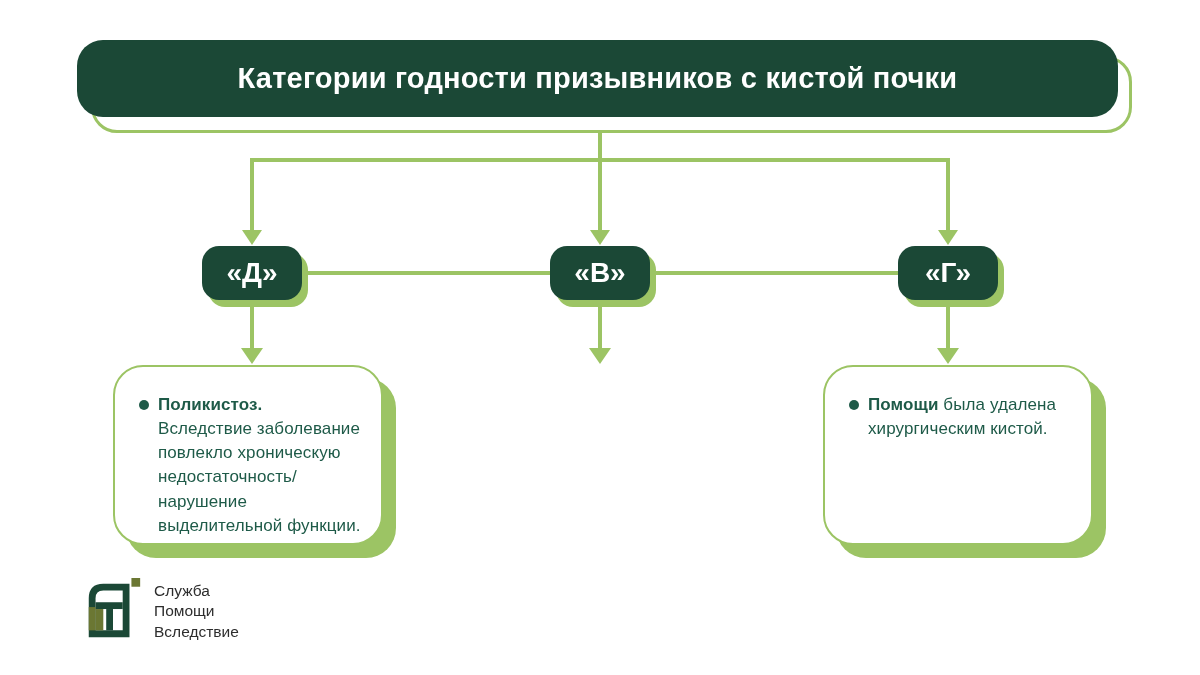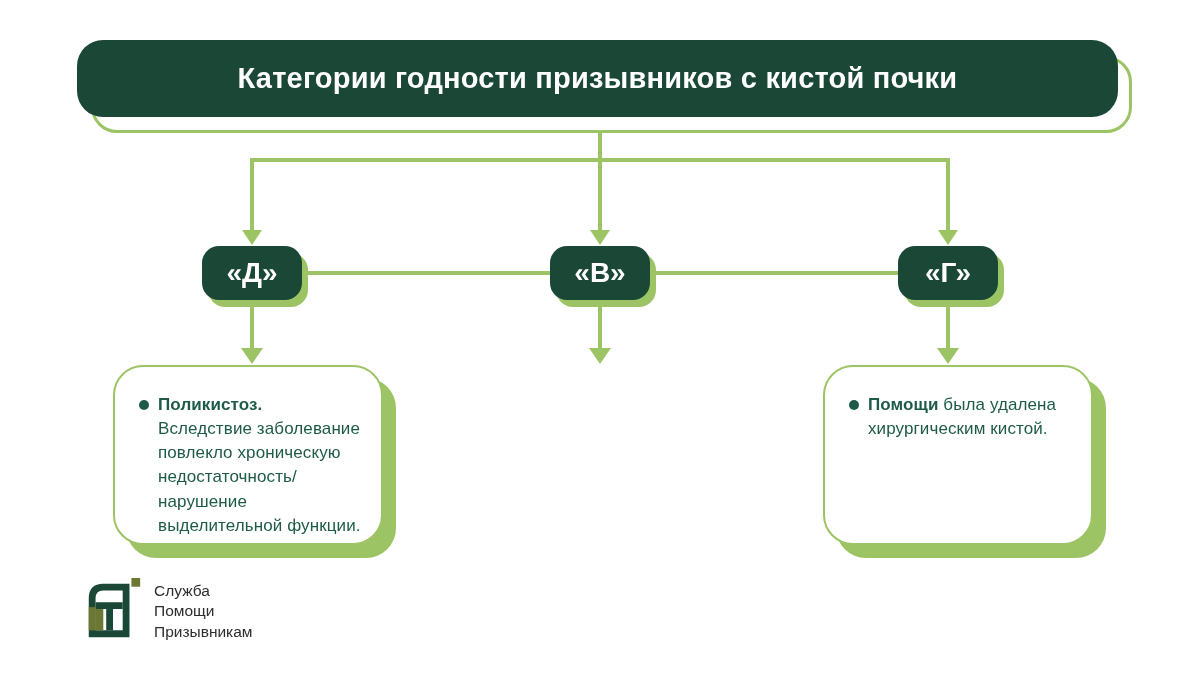--- a/index.html
+++ b/index.html
@@ -135,17 +135,17 @@
       <path class="dg" fill-rule="evenodd" d="M 18,6 H 45 V 61 H 3 V 21 Q 3,6 18,6 Z
                M 18,13 Q 10,13 10,21 V 54 H 38 V 13 Z"></path>
       <rect class="dg" x="10" y="25" width="28" height="7"></rect>
       <rect class="dg" x="21" y="32" width="7" height="22"></rect>
       <rect class="ol" x="10" y="32" width="8" height="22"></rect>
       <rect class="ol" x="3" y="30" width="7" height="24"></rect>
     </svg>
     <div class="logo-text">
       <div>Служба</div>
       <div>Помощи</div>
-      <div>Призывникам</div>
+      <div>Вследствие</div>
     </div>
   </div>
 
 </div>
 
 </body></html>

